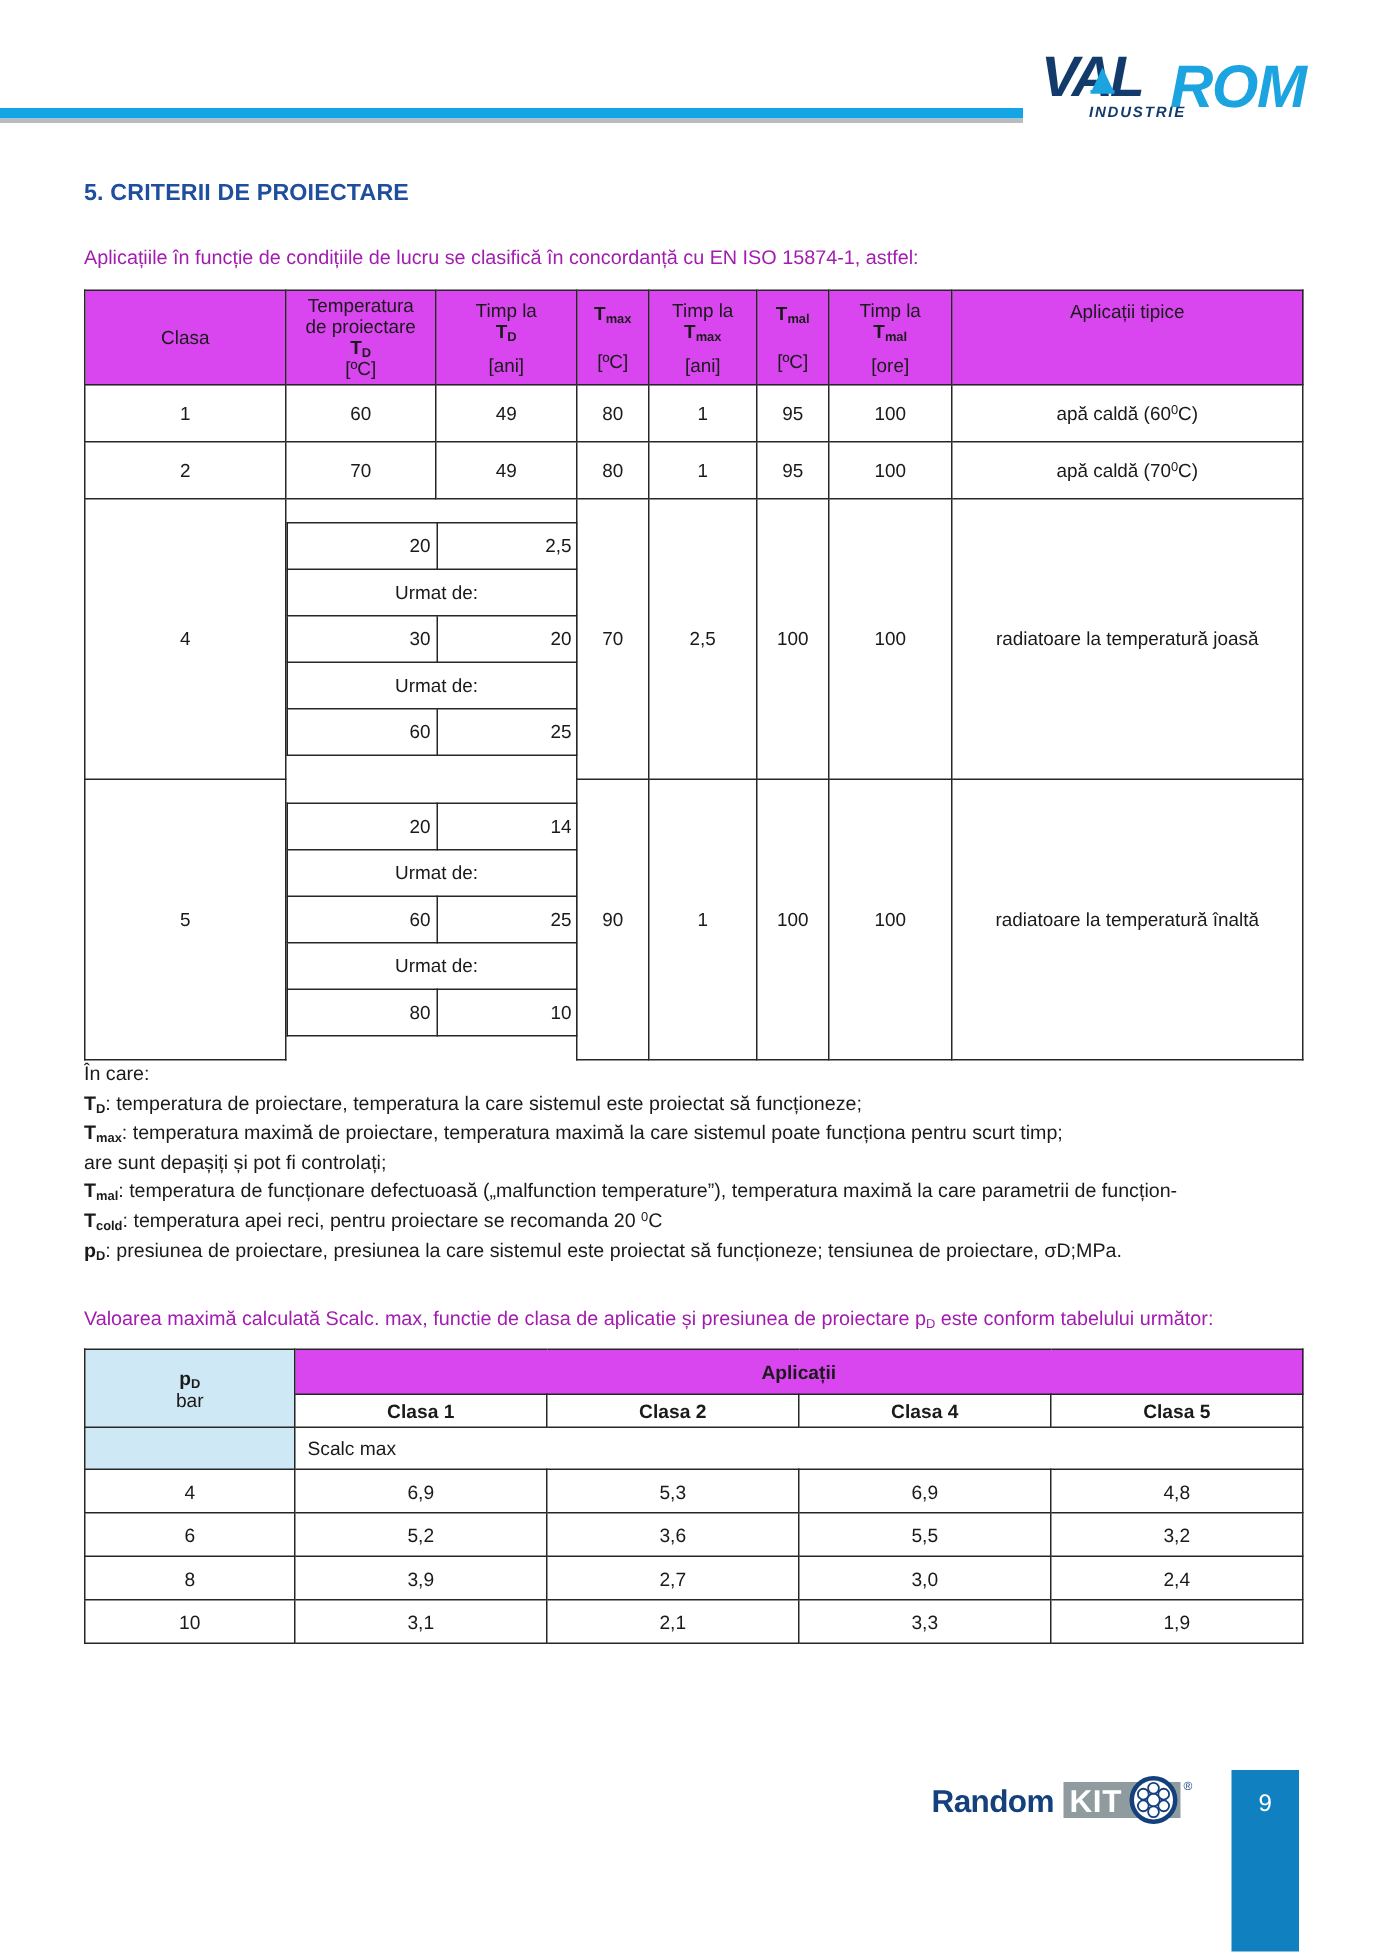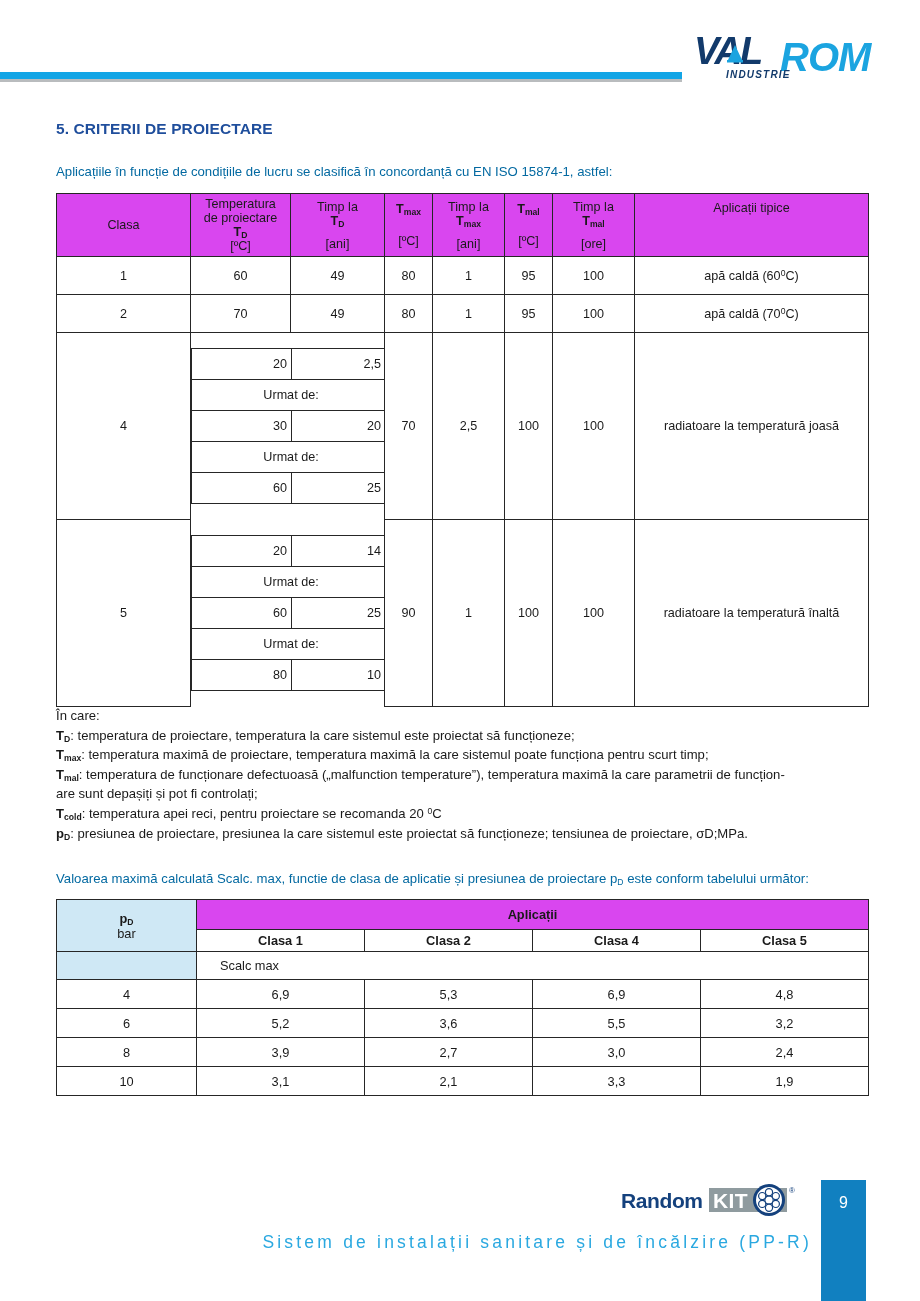--- a/index.html
+++ b/index.html
@@ -53,21 +53,21 @@
     font-weight: bold;
     color: #1f4e9c;
     margin: 0 0 24px 0;
     letter-spacing: 0.1px;
   }
 
   p.body-text {
     font-size: 13.2px;
     line-height: 1.45;
     margin: 0 0 12px 0;
-    color: #0369a1;
+    color: #a21caf;
   }
 
   
   table.doc-table {
     border-collapse: collapse;
     width: 812px;
     table-layout: fixed;
     font-size: 12.6px;
   }
   table.doc-table td,
@@ -137,21 +137,21 @@
 
   table#table-scalc { font-size: 12.8px; }
   table#table-scalc td.hdr-left {
     background: #cfe8f5;
   }
   table#table-scalc td.classhdr {
     font-weight: bold;
   }
   table#table-scalc td.scalc {
     text-align: left;
-    padding-left: 23px;
+    padding-left: 8px;
   }
 
   
   #footer {
     position: absolute;
     left: 0; top: 1180px;
     width: 920px; height: 121px;
   }
   #randomkit-logo {
     position: absolute;
@@ -364,24 +364,24 @@
     <div class="line">În care:</div>
 
     <div class="line">
       <span class="sym">T</span><sub class="ssub">D</sub><span>: temperatura de proiectare, temperatura la care sistemul este proiectat să funcționeze;</span>
     </div>
 
     <div class="line">
       <span class="sym">T</span><sub class="ssub">max</sub><span>: temperatura maximă de proiectare, temperatura maximă la care sistemul poate funcționa pentru scurt timp;</span>
     </div>
 
+    <div class="line">are sunt depașiți și pot fi controlați;</div>
     <div class="line">
       <span class="sym">T</span><sub class="ssub">mal</sub><span>: temperatura de funcționare defectuoasă („malfunction temperature”), temperatura maximă la care parametrii de funcțion-</span>
     </div>
-    <div class="line">are sunt depașiți și pot fi controlați;</div>
 
     <div class="line">
       <span class="sym">T</span><sub class="ssub">cold</sub><span>: temperatura apei reci, pentru proiectare se recomanda 20 </span><sup class="ssup">0</sup><span>C</span>
     </div>
 
     <div class="line">
       <span class="sym">p</span><sub class="ssub">D</sub><span>: presiunea de proiectare, presiunea la care sistemul este proiectat să funcționeze; tensiunea de proiectare, σD;MPa.</span>
     </div>
   </div>
 
@@ -460,14 +460,13 @@
     <circle cx="148" cy="24.8" r="3.6" fill="#ffffff" stroke="#14417d" stroke-width="1.2"></circle>
     <circle cx="141.2" cy="20.9" r="3.6" fill="#ffffff" stroke="#14417d" stroke-width="1.2"></circle>
     <circle cx="141.2" cy="13.1" r="3.6" fill="#ffffff" stroke="#14417d" stroke-width="1.2"></circle>
     <text x="168" y="10" font-family="'Liberation Sans', sans-serif" font-size="8" fill="#14417d">®</text>
   </svg>
 
   <div id="page-badge">
     <span>9</span>
   </div>
 
-  <div id="footer-tagline">Sistem de instalații sanitare și de încălzire (PP-R)</div>
 </div>
 
 </body></html>

